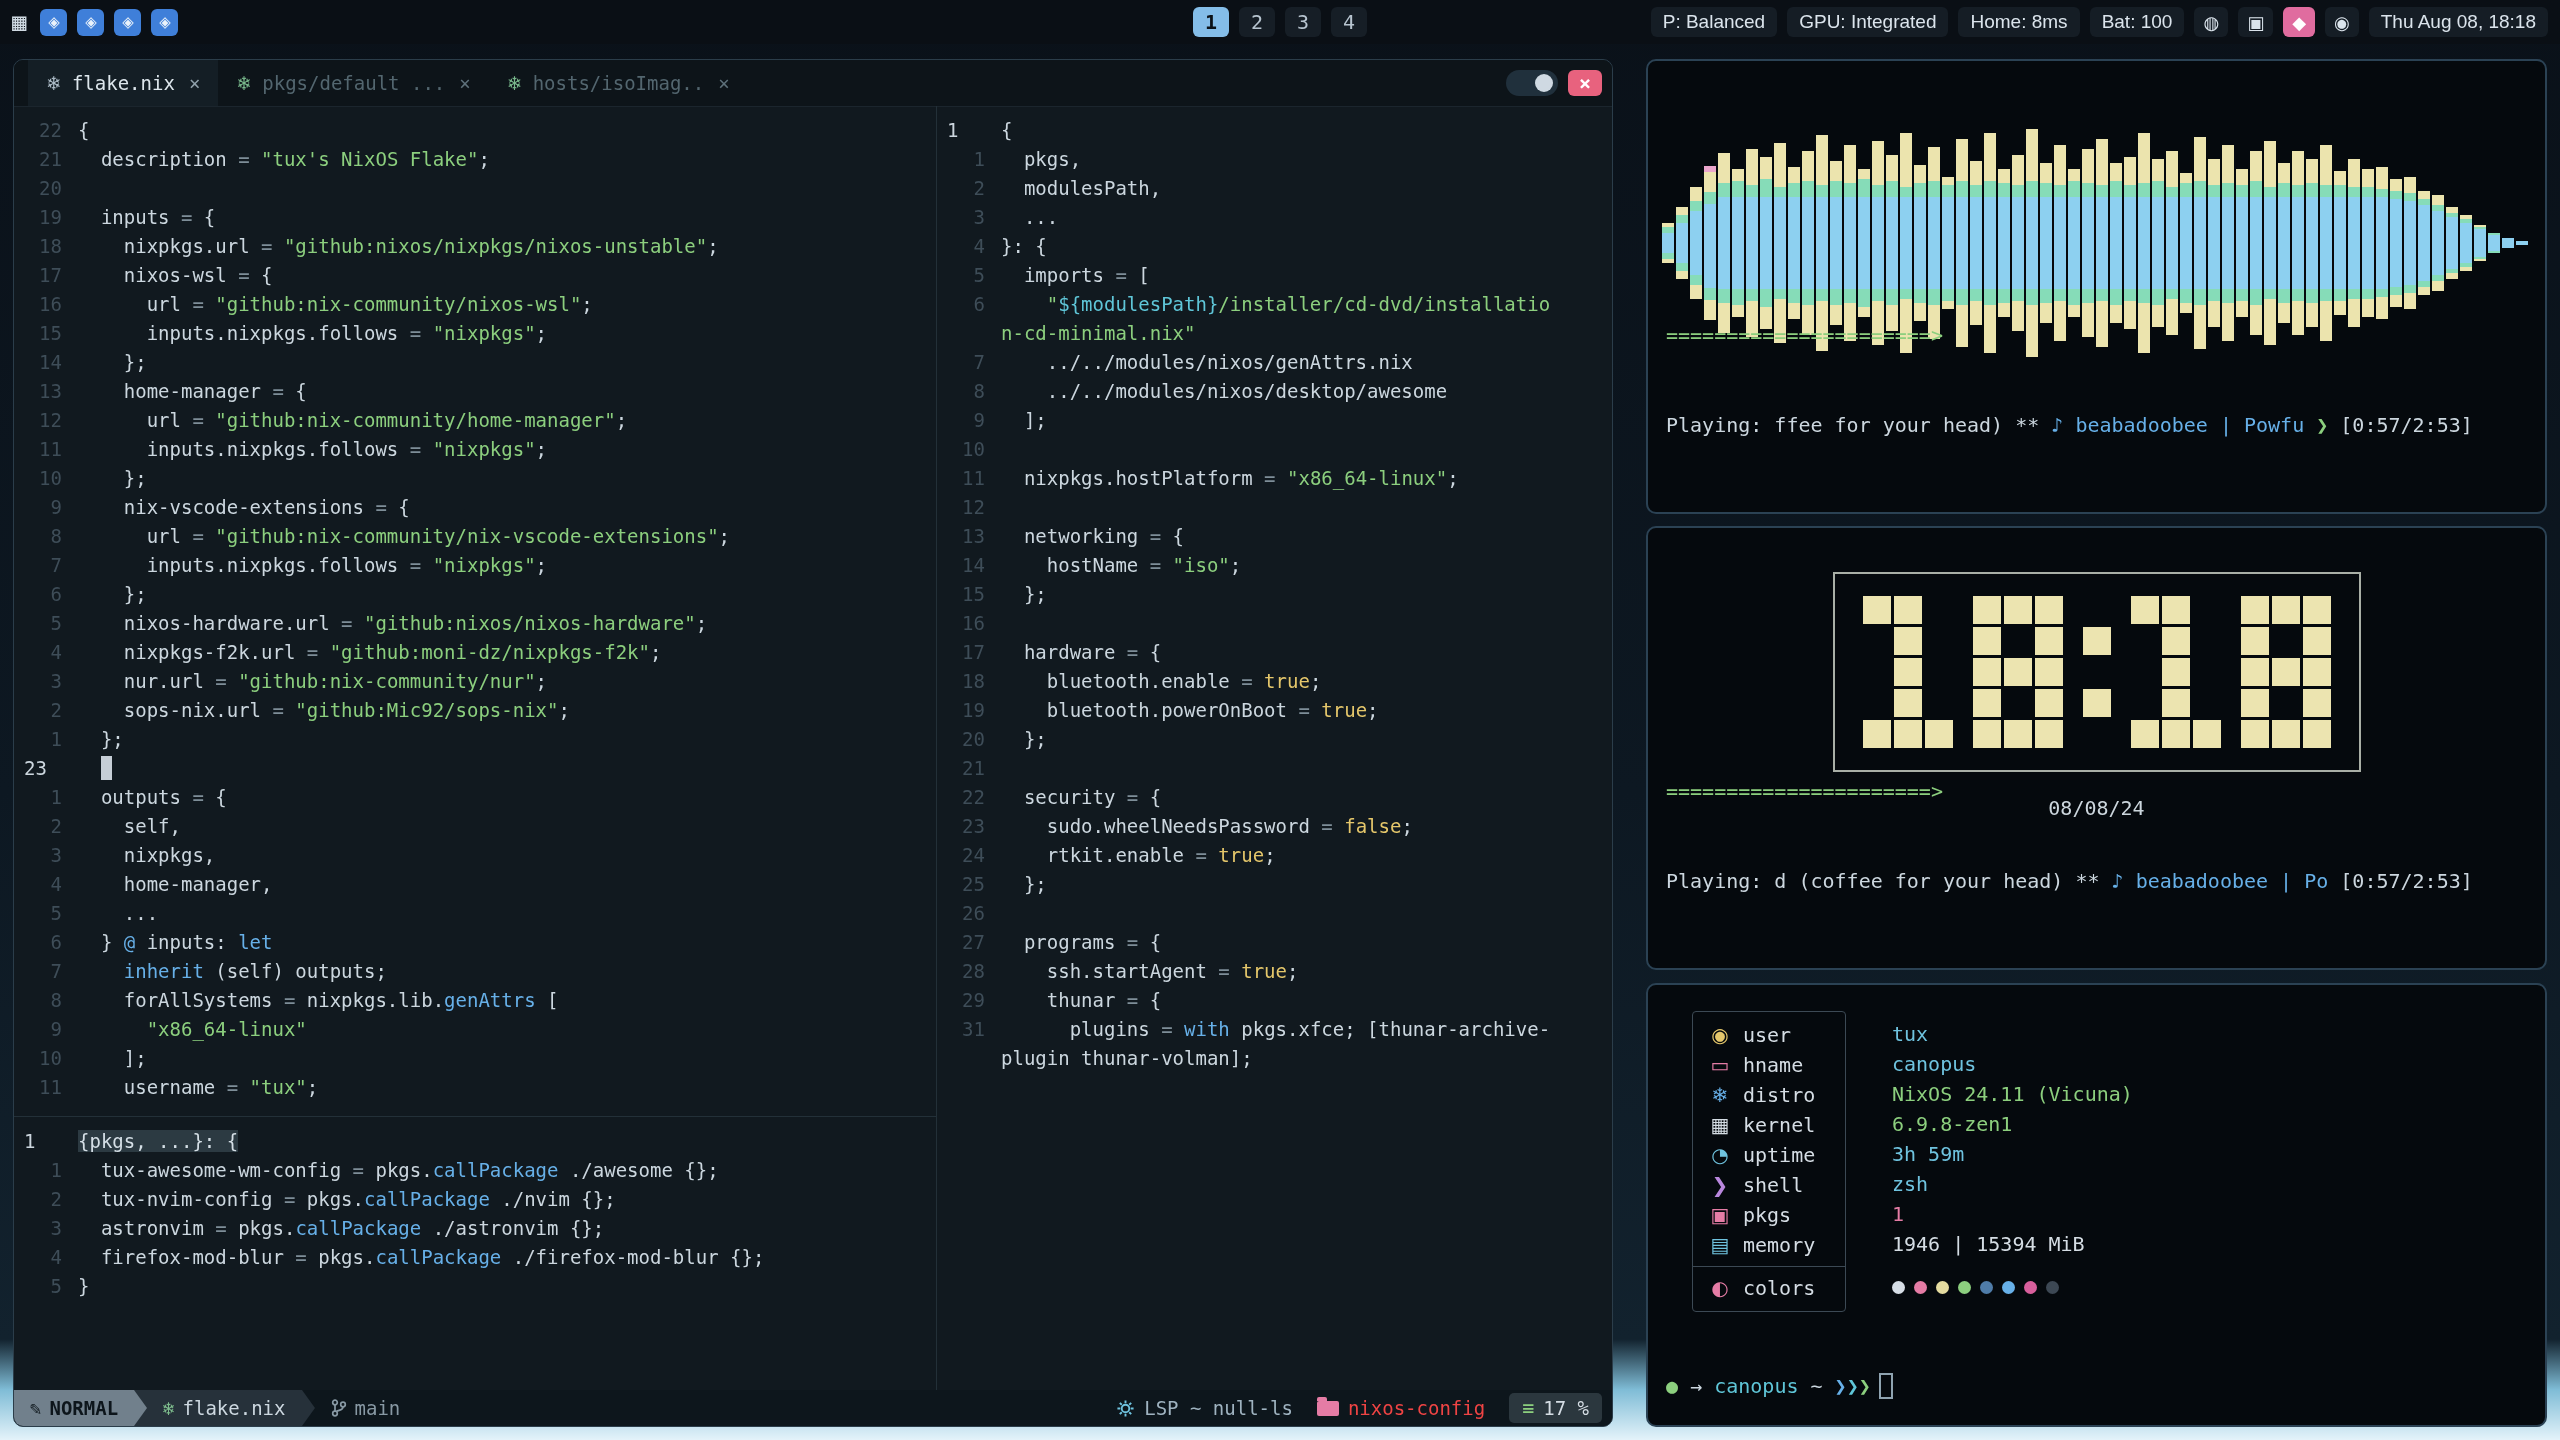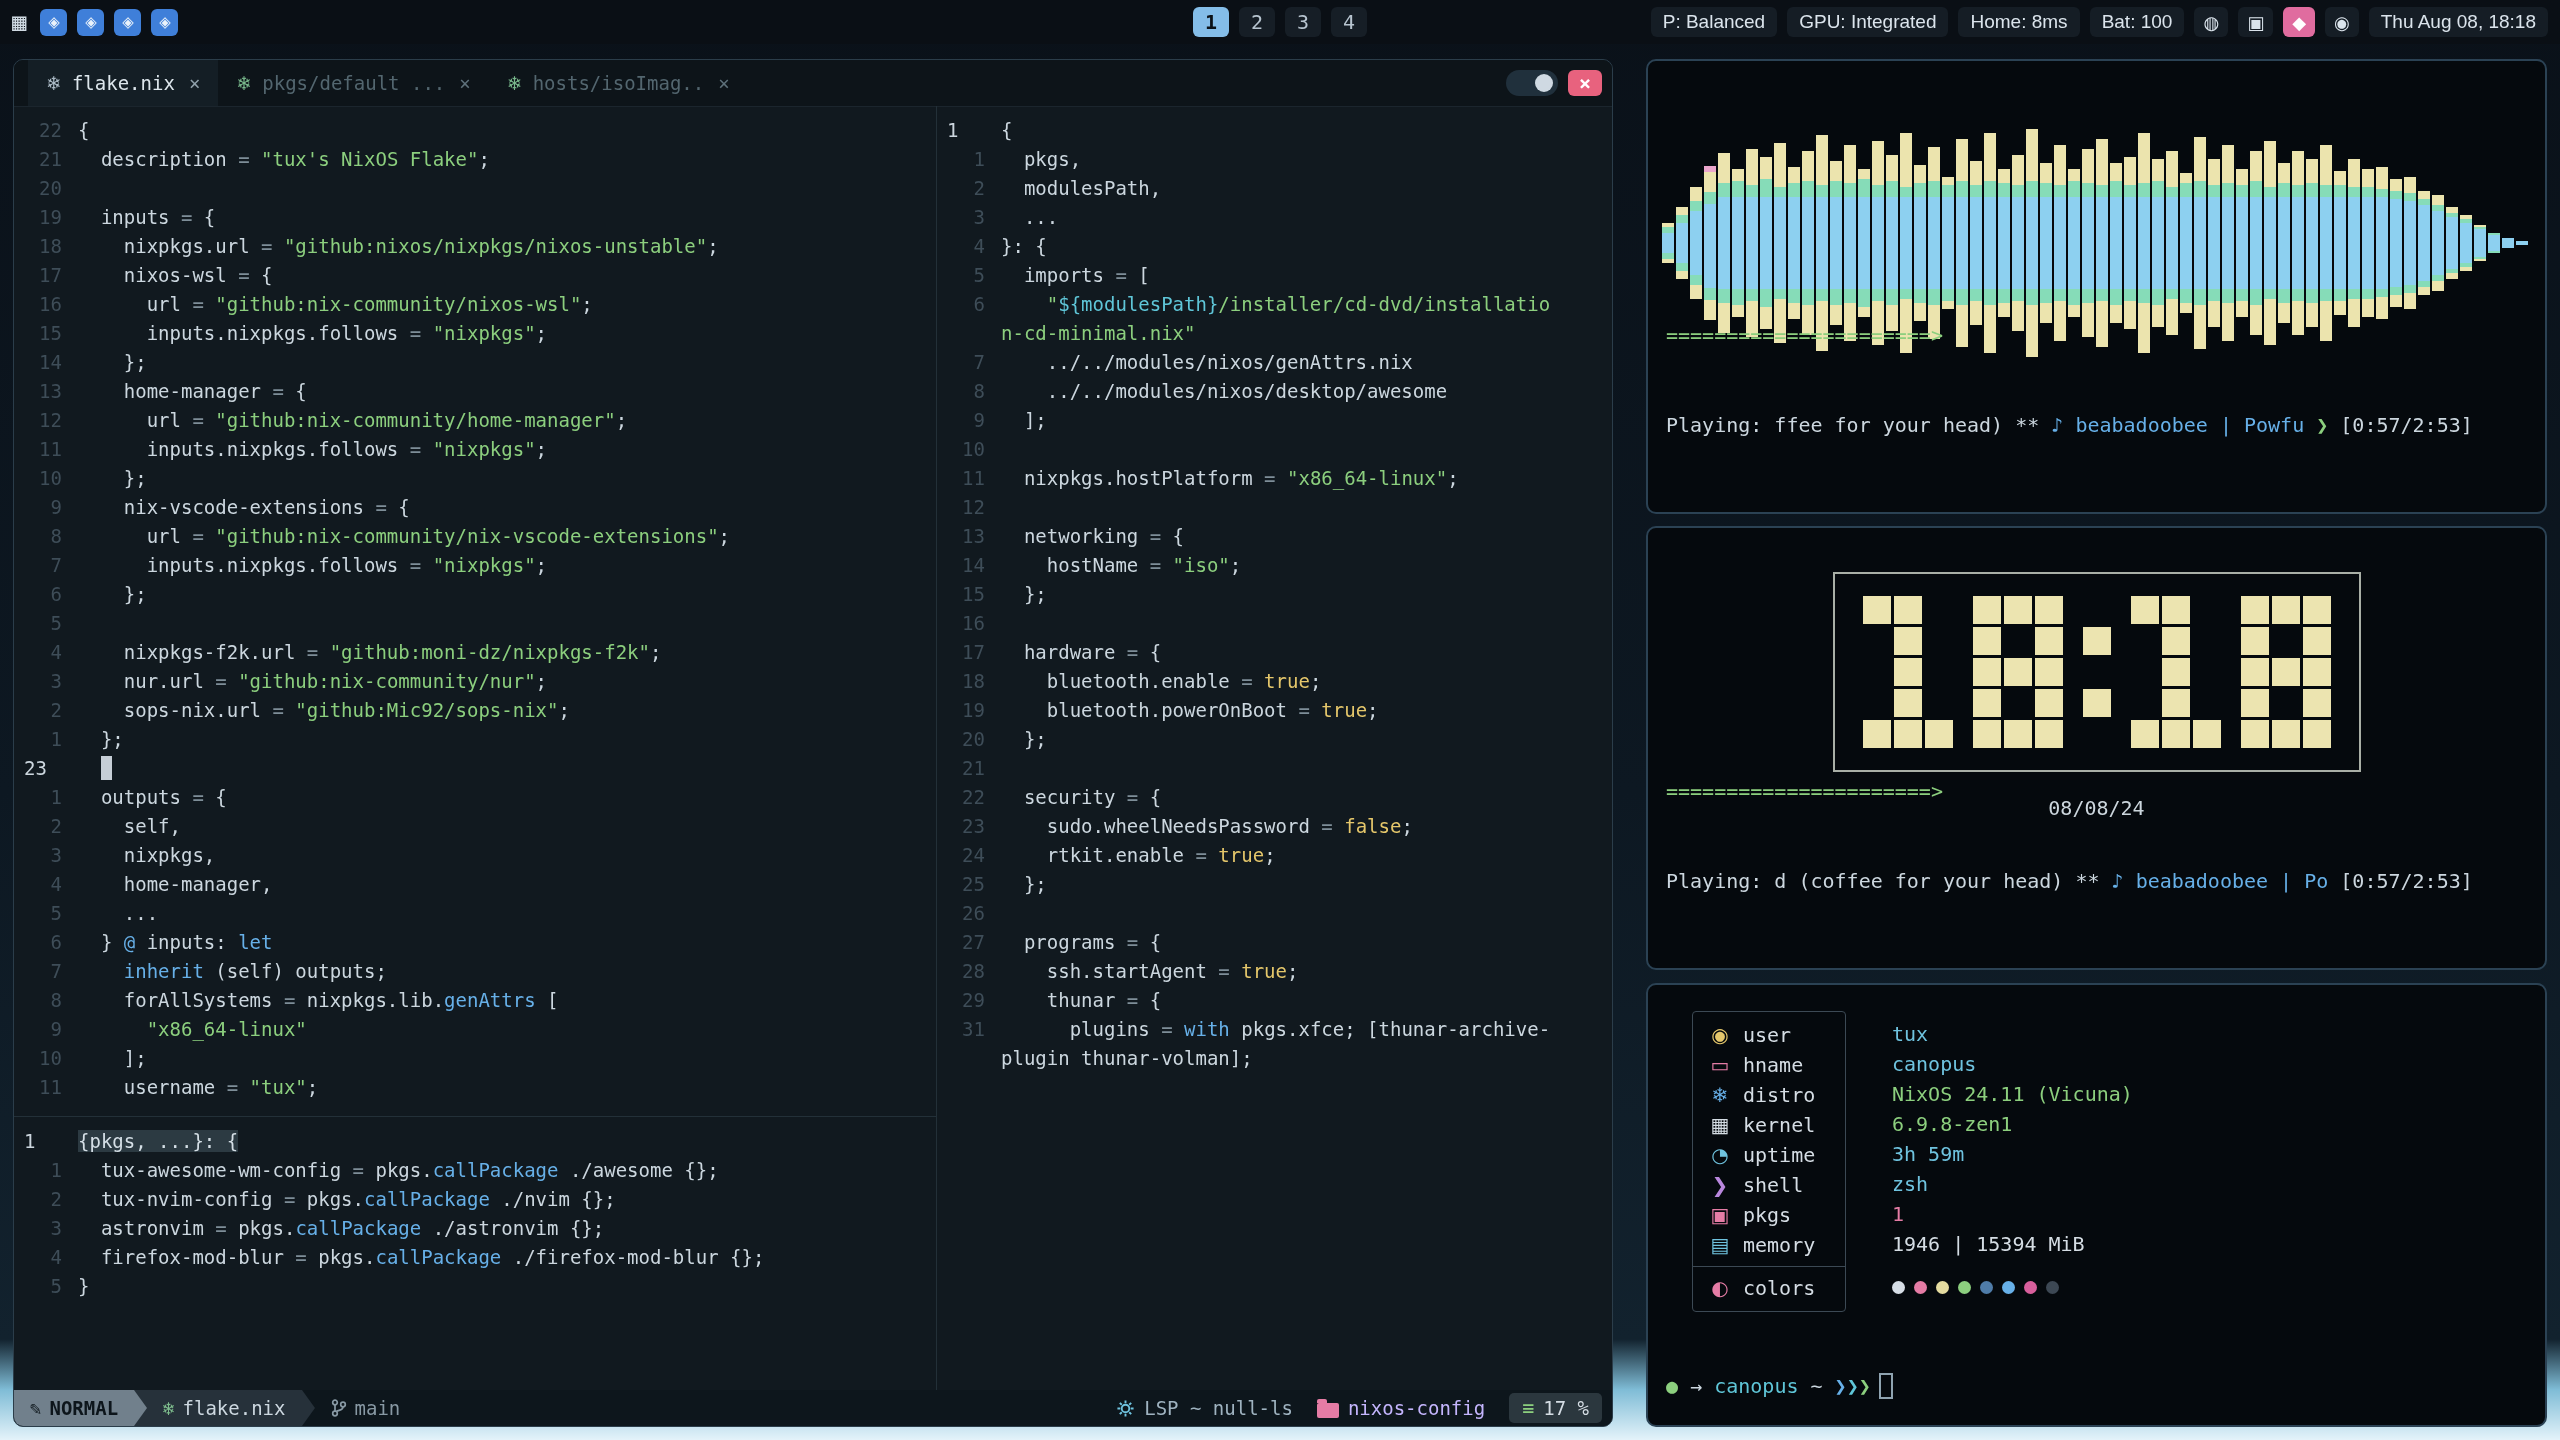--- a/index.html
+++ b/index.html
@@ -72,21 +72,21 @@
   .sl-left,.sl-right{display:flex;align-items:center;height:100%;}
   .sl-seg{display:flex;align-items:center;gap:8px;height:100%;padding:0 16px;}
   .sl-mode{background:#71808c;color:#0d151b;font-weight:bold;}
   .sl-file{background:#26313a;color:#cdd8e0;}
   .arr{width:0;height:0;border-top:18px solid transparent;border-bottom:18px solid transparent;}
   .arr.a1{border-left:13px solid #71808c;background:#26313a;}
   .arr.a2{border-left:13px solid #26313a;}
   .sl-branch{display:flex;align-items:center;gap:8px;color:#8899a4;padding:0 16px;}
   .sl-right{gap:24px;padding-right:12px;}
   .sl-lsp{display:flex;align-items:center;gap:9px;color:#9fb3c0;}
-  .sl-proj{display:flex;align-items:center;gap:9px;color:#c4b5fd;}
+  .sl-proj{display:flex;align-items:flex-start;gap:9px;color:#ef4444;}
   .sl-prog{display:flex;align-items:center;gap:9px;background:#2b373e;border-radius:5px;height:30px;padding:0 13px;color:#d5dde4;}
   .sl-lines{color:#8ccf7e;font-size:20px;}
   .folder{width:22px;height:15px;background:#e57ca5;border-radius:2px;position:relative;margin-top:4px;}
   .folder:before{content:"";position:absolute;left:0;top:-4px;width:10px;height:4px;background:#e57ca5;border-radius:2px 2px 0 0;}
   
   .viz{position:absolute;left:14px;right:14px;top:8px;bottom:96px;display:flex;align-items:center;}
   .vbar{display:flex;flex-direction:column;justify-content:center;width:12px;margin-right:2px;flex:0 0 12px;}
   .vbar div{width:12px;}
   .termtext{position:absolute;left:18px;right:18px;bottom:12px;font-size:20px;line-height:30px;white-space:pre;}
   .divider{color:#8ccf7e;}
@@ -244,20 +244,21 @@
         <div class="cl">
           <span class="ln">7</span>
           <span class="ct"><span class="sg fg">      inputs.nixpkgs.follows </span><span class="sg gry">= </span><span class="sg grn">"nixpkgs"</span><span class="sg fg">;</span></span>
         </div>
         <div class="cl">
           <span class="ln">6</span>
           <span class="ct"><span class="sg fg">    };</span></span>
         </div>
         <div class="cl">
           <span class="ln">5</span>
+          <span class="ct"><span class="sg fg">    nixos-hardware.url </span><span class="sg gry">= </span><span class="sg grn">"github:nixos/nixos-hardware"</span><span class="sg fg">;</span></span>
         </div>
         <div class="cl">
           <span class="ln">4</span>
           <span class="ct"><span class="sg fg">    nixpkgs-f2k.url </span><span class="sg gry">= </span><span class="sg grn">"github:moni-dz/nixpkgs-f2k"</span><span class="sg fg">;</span></span>
         </div>
         <div class="cl">
           <span class="ln">3</span>
           <span class="ct"><span class="sg fg">    nur.url </span><span class="sg gry">= </span><span class="sg grn">"github:nix-community/nur"</span><span class="sg fg">;</span></span>
         </div>
         <div class="cl">

